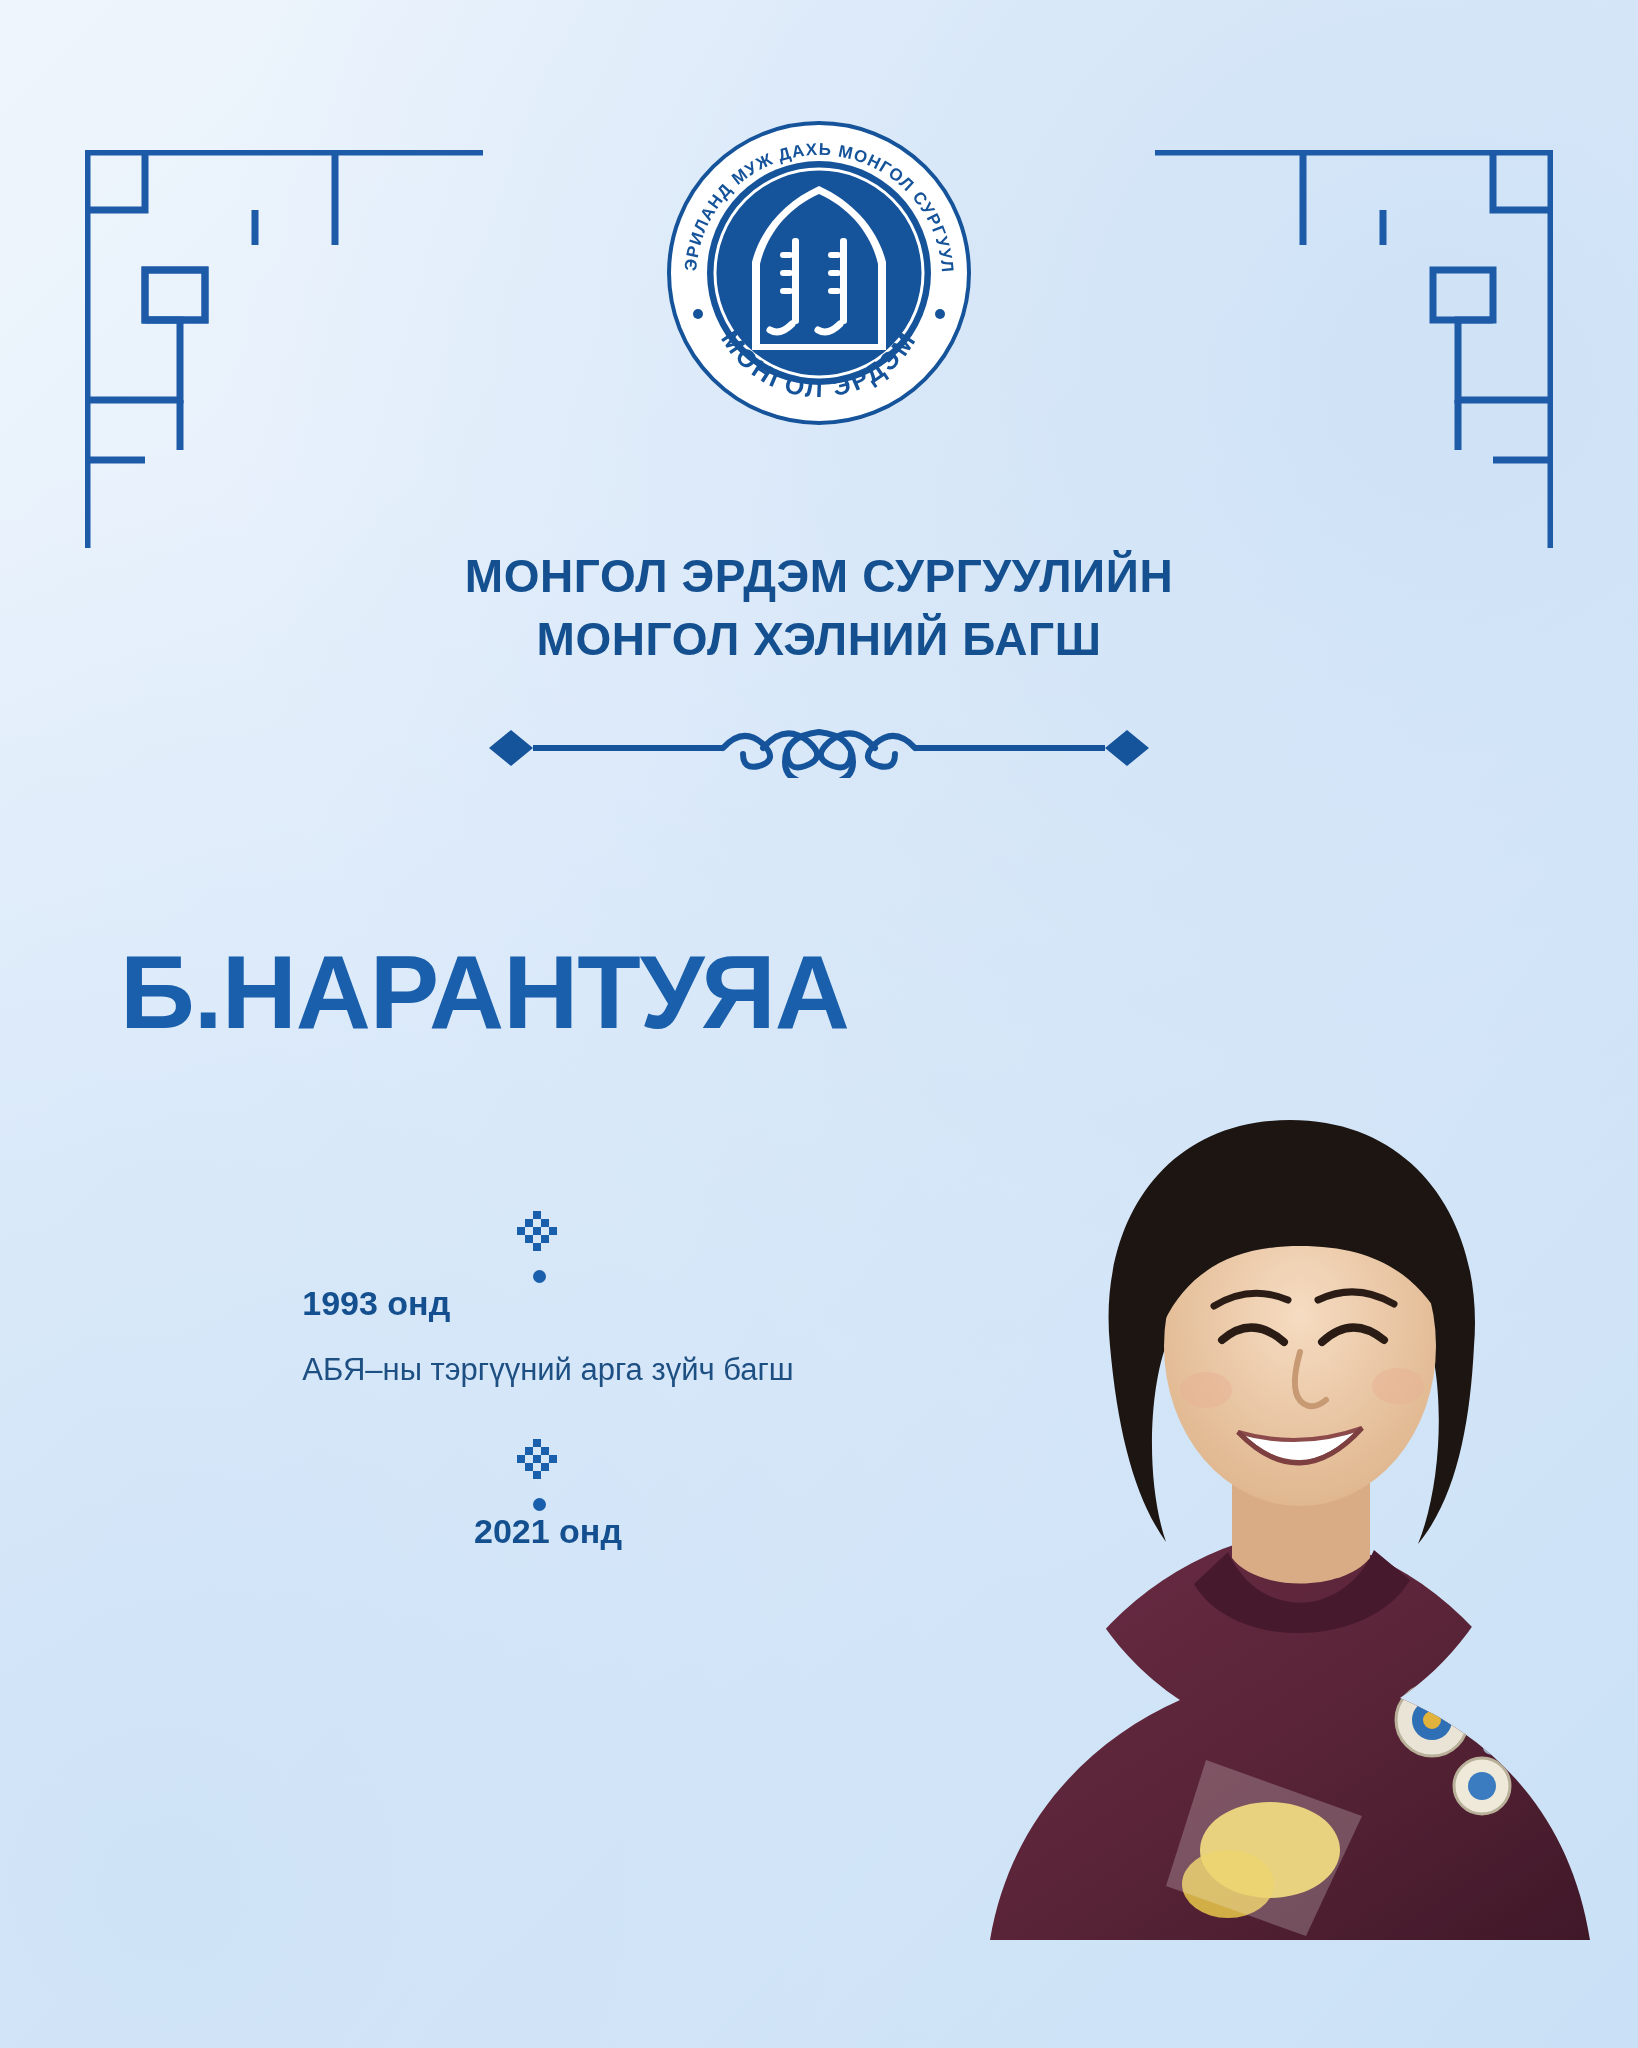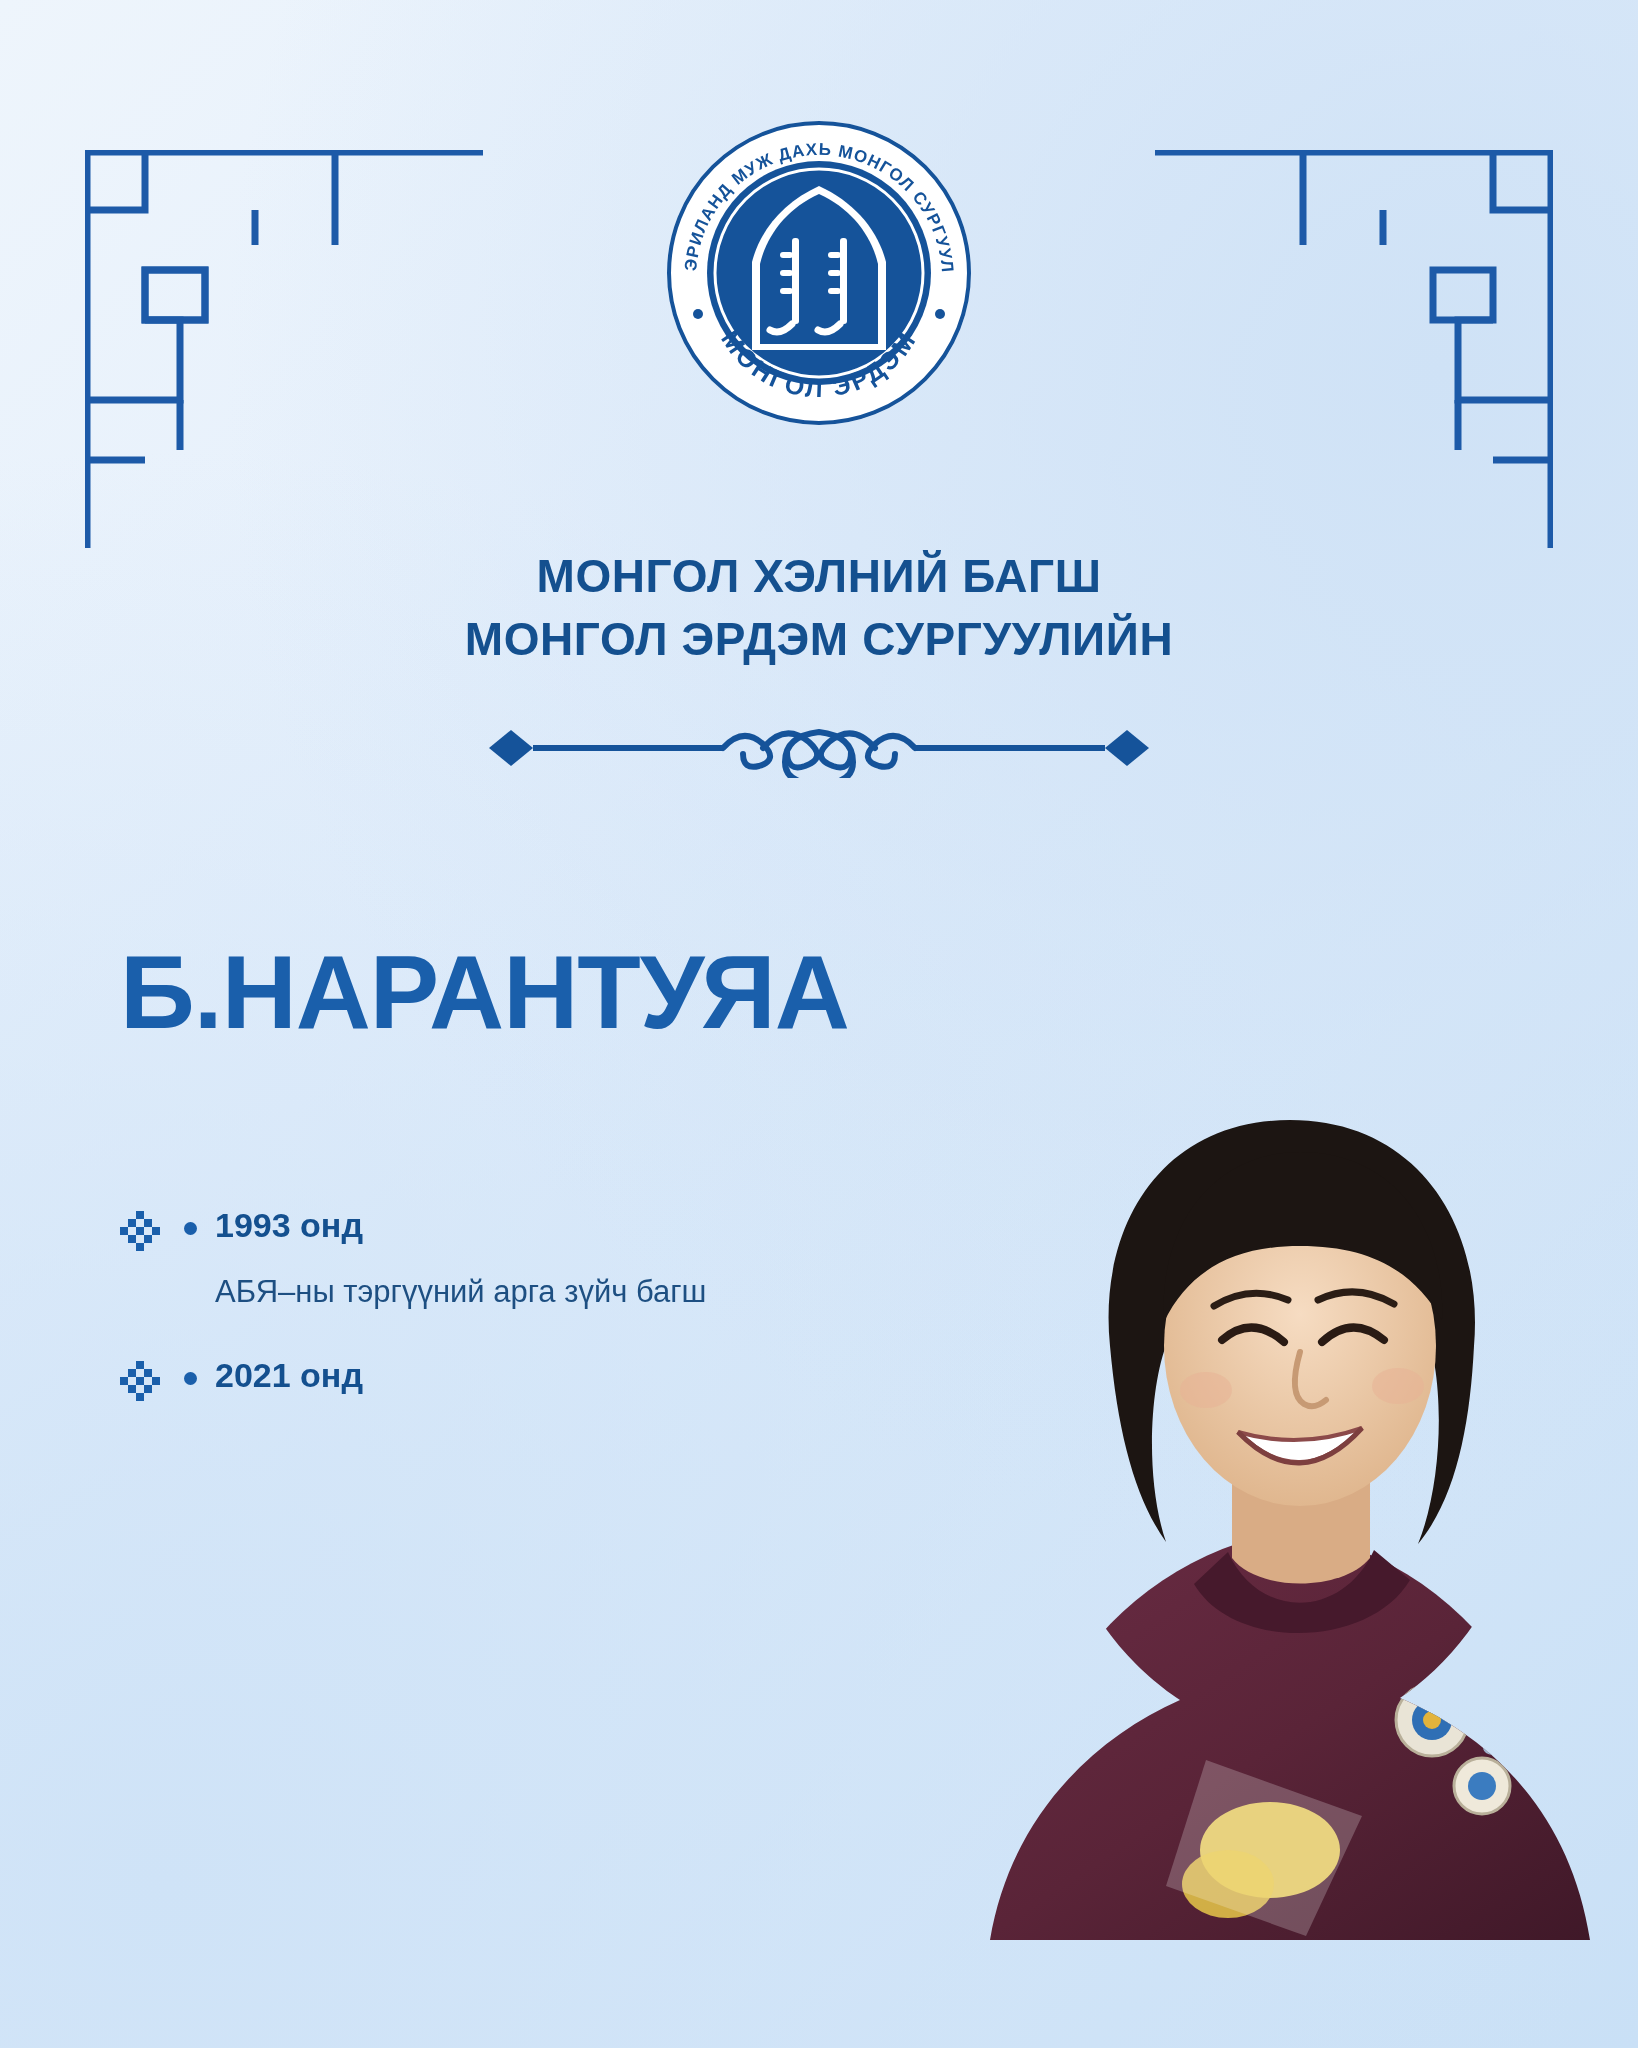--- a/index.html
+++ b/index.html
@@ -96,22 +96,23 @@
 
   
   .achievements {
     position: absolute;
     top: 1205px;
     left: 118px;
     width: 860px;
   }
   .ach-row {
     display: flex;
-    align-items: flex-start;
+    align-items: center;
     margin-bottom: 42px;
+    flex-direction: column;
   }
   .ach-knot {
     flex: 0 0 auto;
     width: 44px;
     height: 44px;
     margin-top: 4px;
     margin-right: 22px;
   }
   .ach-dot {
     flex: 0 0 auto;
@@ -192,22 +193,22 @@
       <textPath href="#arcTop" startOffset="50%" text-anchor="middle">МЭРИЛАНД МУЖ ДАХЬ МОНГОЛ СУРГУУЛЬ</textPath>
     </text>
     <text font-family="Liberation Sans, sans-serif" font-size="25" font-weight="bold" fill="#15539a" letter-spacing="3">
       <textPath href="#arcBottom" startOffset="50%" text-anchor="middle">МОНГОЛ ЭРДЭМ</textPath>
     </text>
     <circle cx="34" cy="196" r="5" fill="#15539a"></circle>
     <circle cx="276" cy="196" r="5" fill="#15539a"></circle>
   </svg>
 
   <div class="heading">
+    <div>МОНГОЛ ЭРДЭМ СУРГУУЛИЙН</div>
     <div>МОНГОЛ ХЭЛНИЙ БАГШ</div>
-    <div>МОНГОЛ ЭРДЭМ СУРГУУЛИЙН</div>
   </div>
 
   <svg class="divider" viewBox="0 0 720 60">
     <g fill="#15539a">
       <path d="M30 30 L52 12 L74 30 L52 48 Z"></path>
       <path d="M646 30 L668 12 L690 30 L668 48 Z"></path>
       <rect x="74" y="27" width="190" height="6"></rect>
       <rect x="456" y="27" width="190" height="6"></rect>
     </g>
     <g fill="none" stroke="#15539a" stroke-width="6" stroke-linecap="round">

